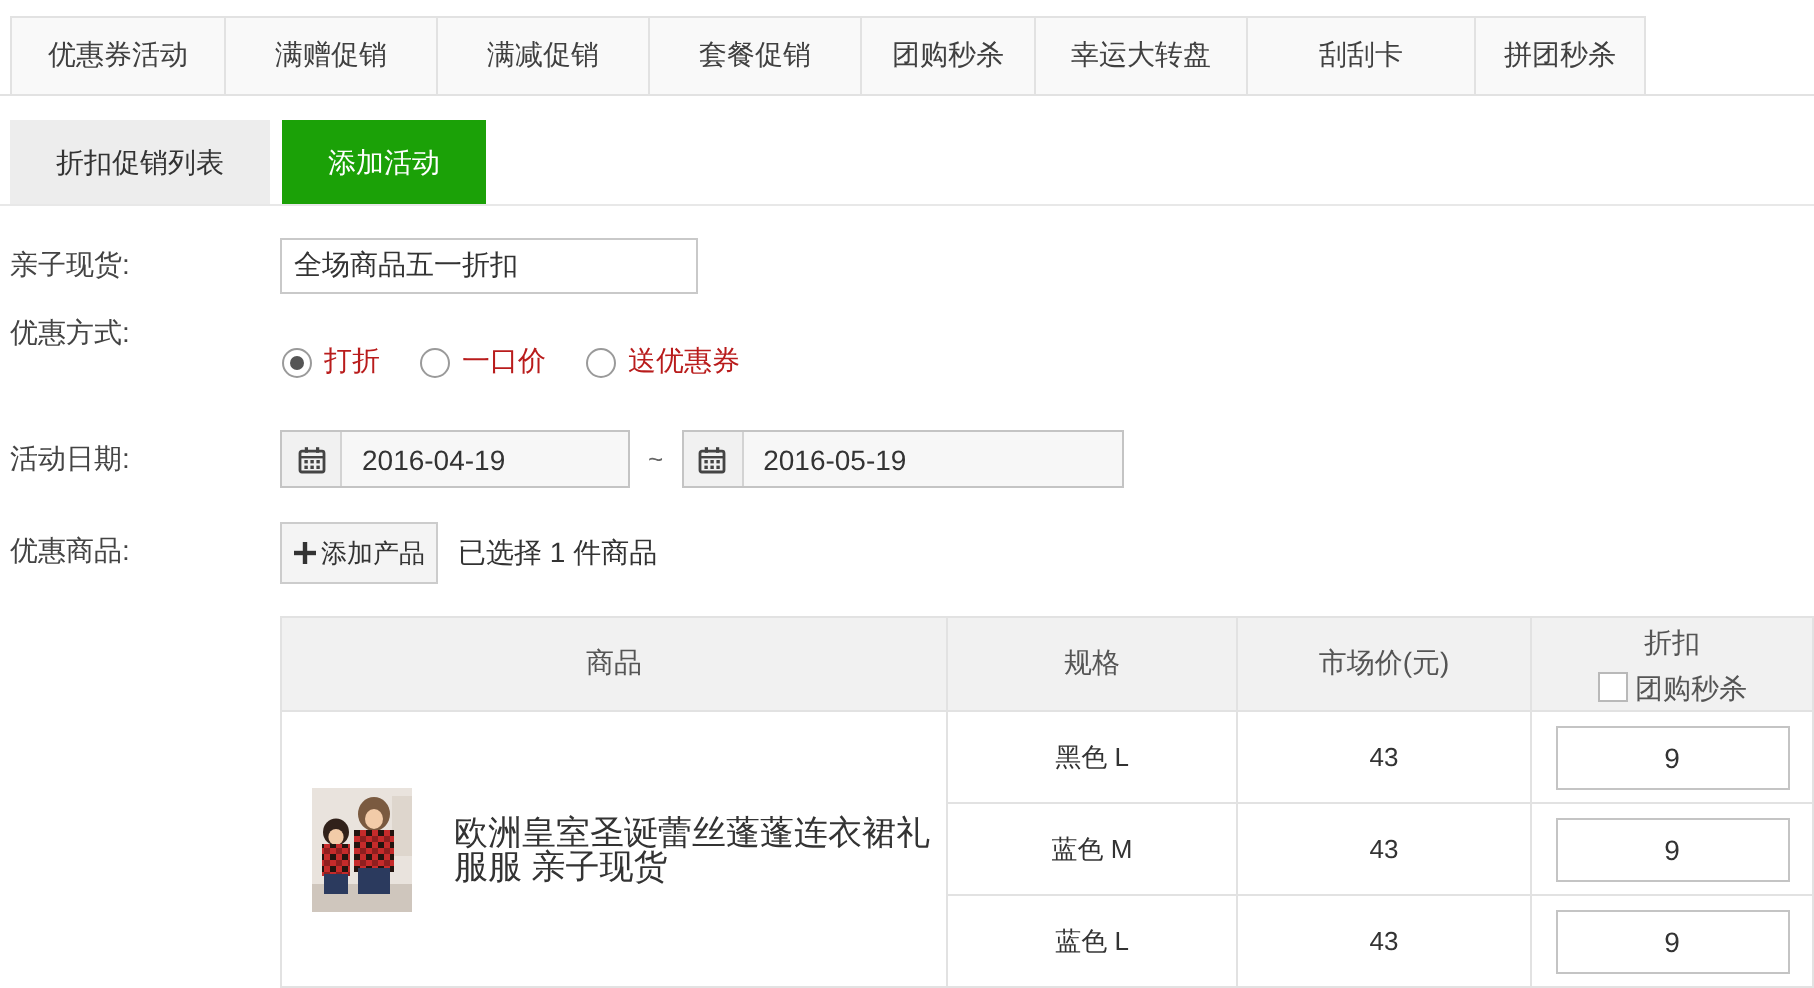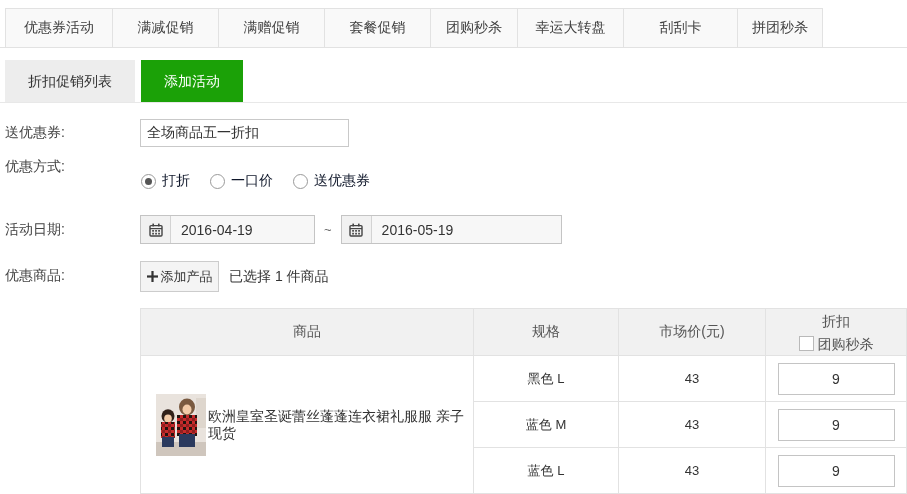--- a/index.html
+++ b/index.html
@@ -30,21 +30,21 @@
   .subtabs{position:absolute;top:60px;left:5px;display:flex;}
   .subbtn{height:34px;line-height:34px;padding:4px 23px;font-size:14px;cursor:pointer;white-space:nowrap;}
   .subbtn.list{background:#ededed;color:#333;}
   .subbtn.add{background:#1ba107;color:#fff;margin-left:6px;}
   .divider{position:absolute;top:102px;left:0;width:907px;height:1px;background:#e8e8e8;}
   
   .form-label{position:absolute;left:5px;font-size:14px;color:#444;}
   .name-input{position:absolute;left:140px;top:119px;width:195px;height:26px;border:1px solid #c9c9c9;
               padding:0 6px;font-size:14px;color:#333;font-family:inherit;outline:none;background:#fff;}
   .radio-group{position:absolute;left:141px;top:171px;height:20px;display:flex;align-items:center;}
-  .radio-opt{display:flex;align-items:center;margin-right:20px;cursor:pointer;font-size:14px;color:#0f172a;}
+  .radio-opt{display:flex;align-items:center;margin-right:20px;cursor:pointer;font-size:14px;color:#b91c1c;}
   .radio-dot{width:13px;height:13px;border:1px solid #9a9a9a;border-radius:50%;background:#fff;margin-right:6px;position:relative;flex:0 0 auto;}
   .radio-dot.checked::after{content:"";position:absolute;left:3px;top:3px;width:7px;height:7px;border-radius:50%;background:#555;}
   .date-group{position:absolute;left:140px;top:215px;height:29px;display:flex;align-items:center;}
   .datebox{height:29px;border:1px solid #c4c4c4;background:#f7f7f7;display:flex;align-items:center;box-sizing:border-box;cursor:pointer;}
   .datebox.start{width:175px;}
   .datebox.end{width:221px;}
   .cal{width:29px;height:100%;display:flex;align-items:center;justify-content:center;border-right:1px solid #d3d3d3;background:#f1f1f1;flex:0 0 auto;}
   .dval{padding-left:10px;font-size:14px;color:#333;}
   .tilde{margin:0 9px;font-size:13px;color:#666;}
   .btn-addprod{position:absolute;left:140px;top:261px;width:79px;height:31px;background:#f4f4f4;border:1px solid #ccc;
@@ -57,45 +57,45 @@
   .ptable th{background:#f1f1f1;font-weight:normal;font-size:14px;color:#555;height:46px;}
   .ptable td{height:45px;font-size:13px;color:#333;text-align:center;background:#fff;}
   .col-prod{width:333px;}
   .col-spec{width:145px;}
   .col-price{width:147px;}
   .col-disc{width:141px;}
   .disc-head{line-height:21px;padding-top:2px;}
   .chk{display:inline-block;width:13px;height:13px;border:1px solid #b9b9b9;background:#fff;vertical-align:-2px;margin-right:4px;cursor:pointer;}
   .prodcell{display:flex;align-items:center;text-align:left;padding-left:15px;}
   .prod-img{flex:0 0 auto;display:block;}
-  .prod-name{margin-left:2px;font-size:14px;color:#333;line-height:17px;}
+  .prod-name{margin-left:21px;font-size:17px;color:#333;line-height:17px;}
   .disc-input{width:111px;height:28px;border:1px solid #c4c4c4;text-align:center;font-size:14px;color:#333;
               font-family:inherit;outline:none;background:#fff;}
 </style>
 </head>
 <body>
 
 <div class="tabbar">
   <div class="tab">优惠券活动</div>
+  <div class="tab">满赠促销</div>
   <div class="tab">满减促销</div>
-  <div class="tab">满赠促销</div>
   <div class="tab">套餐促销</div>
   <div class="tab">团购秒杀</div>
   <div class="tab">幸运大转盘</div>
   <div class="tab">刮刮卡</div>
   <div class="tab">拼团秒杀</div>
 </div>
 
 <div class="subtabs">
   <div class="subbtn list">折扣促销列表</div>
   <div class="subbtn add">添加活动</div>
 </div>
 <div class="divider"></div>
 
-<div class="form-label" style="top:124px;">送优惠券:</div>
+<div class="form-label" style="top:124px;">亲子现货:</div>
 <input class="name-input" type="text" value="全场商品五一折扣" style="">
 
 <div class="form-label" style="top:158px;">优惠方式:</div>
 <div class="radio-group">
   <span class="radio-opt">
     <span class="radio-dot checked"></span>
     <span>打折</span>
   </span>
   <span class="radio-opt">
     <span class="radio-dot"></span>

